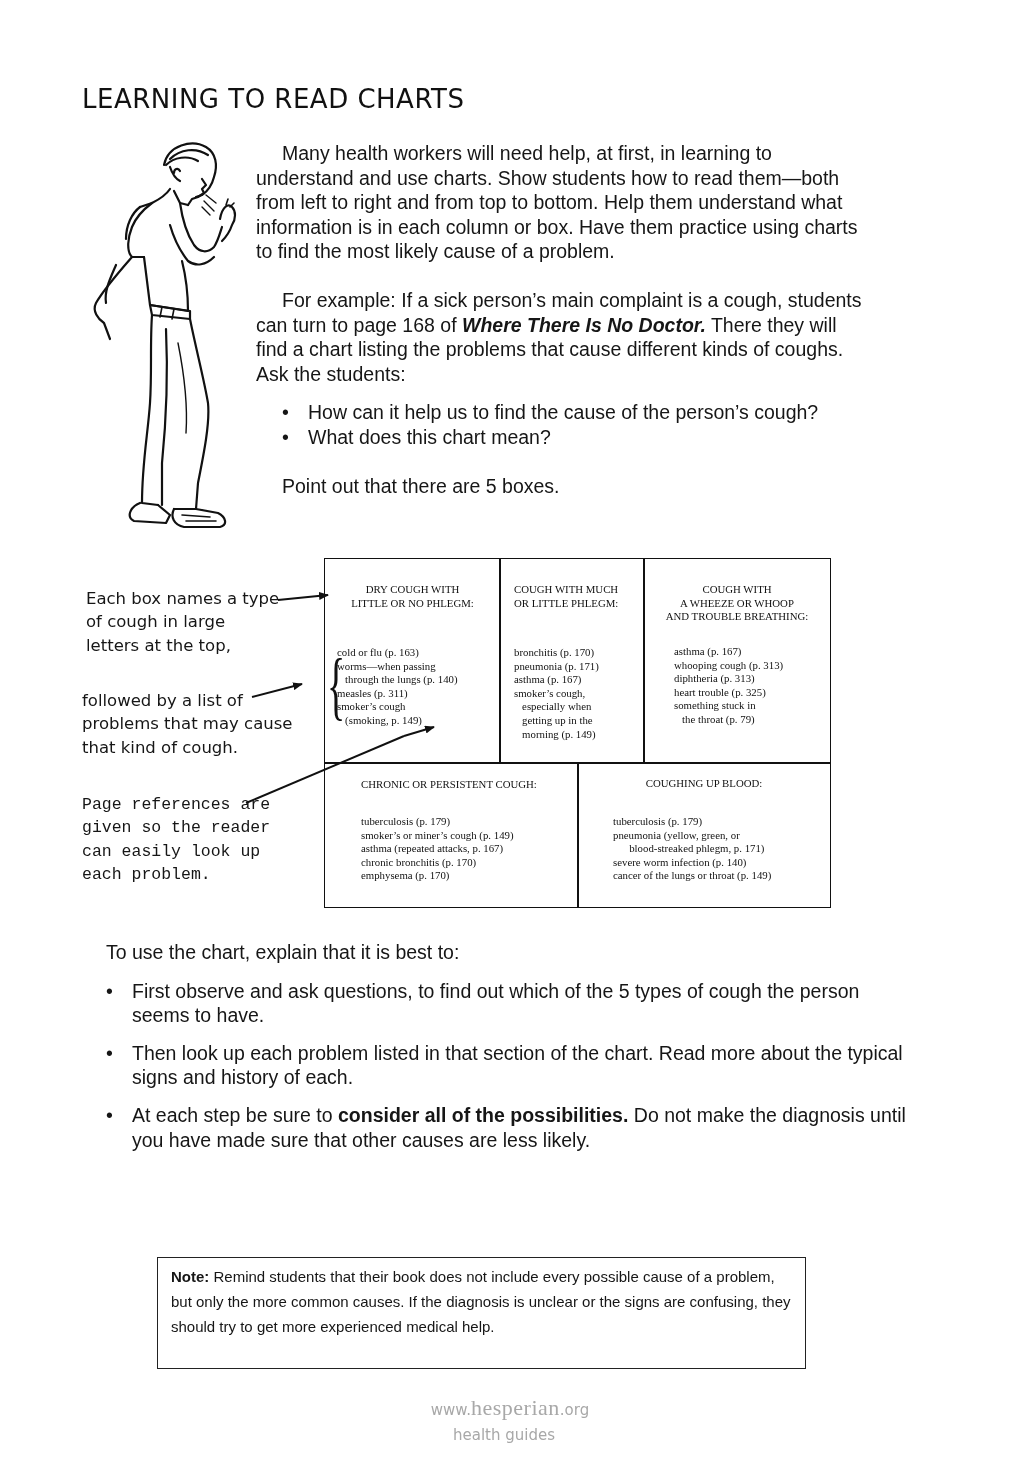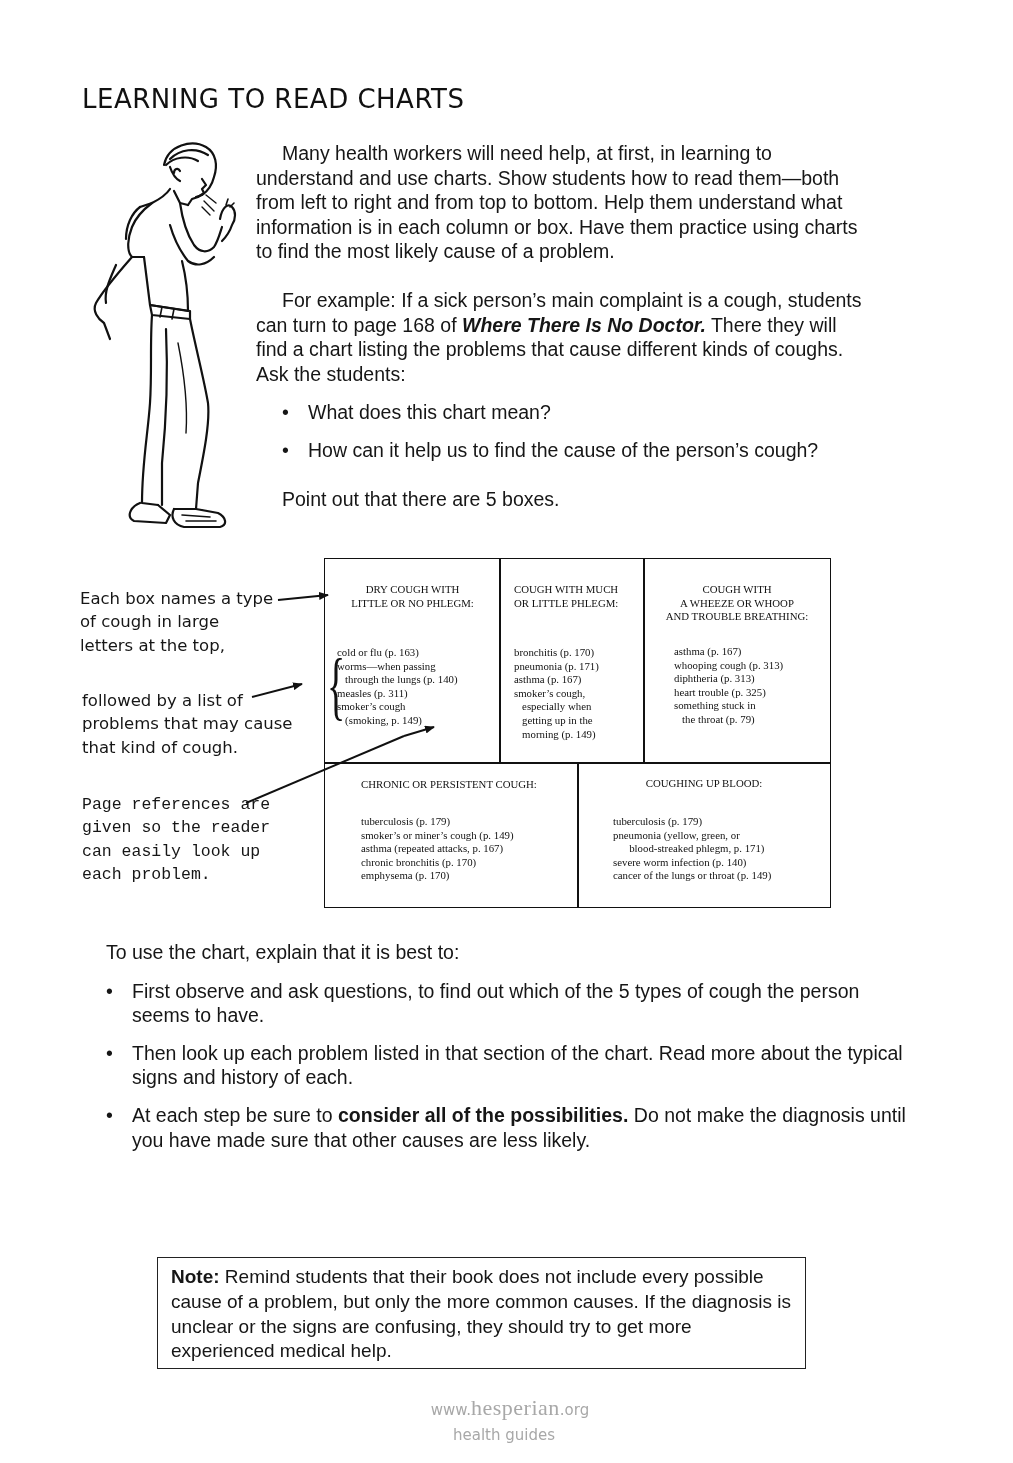--- a/index.html
+++ b/index.html
@@ -36,21 +36,21 @@
     .vline { position: absolute; background: #111; width: 1.5px; }
     .hline { position: absolute; background: #111; height: 1.5px; }
     .callout {
       font-family: "DejaVu Sans", sans-serif; font-size: 16.5px; line-height: 23.3px;
       color: #161616; white-space: pre-line;
     }
     .note {
       left: 157px; top: 1257px; width: 649px; height: 112px;
       border: 1.5px solid #222; box-sizing: border-box;
       padding: 7px 12px 0 13px;
-      font-family: "Liberation Sans", sans-serif; font-size: 19px; line-height: 24.8px; color: #161616;
+      font-family: "Liberation Sans", sans-serif; font-size: 15px; line-height: 24.8px; color: #161616;
     }
     .footer { left: 390px; top: 1395px; width: 240px; text-align: center; color: #a8a8a8; }
     .footer .www { font-family: "DejaVu Sans", sans-serif; font-size: 15px; }
     .footer .brand { font-family: "Liberation Serif", serif; font-size: 22px; letter-spacing: 0.5px; }
     .footer .org { font-family: "DejaVu Sans", sans-serif; font-size: 15px; }
     .footer .sub { position: absolute; left: 63px; top: 31px; font-family: "DejaVu Sans", sans-serif; font-size: 15px; }
     .arrows { left: 0; top: 0; width: 1013px; height: 1463px; pointer-events: none; }
   </style>
 </head>
 <body>
@@ -100,27 +100,27 @@
     <path d="M112 382 L140 384 M116 388 L146 388" stroke-width="1.6"></path>
   </svg>
 </div>
 
 <div class="abs body-text" style="left:256px; top:141px; width:610px;">
   <p class="para indent">Many health workers will need help, at first, in learning to understand and use charts. Show students how to read them—both from left to right and from top to bottom. Help them understand what information is in each column or box. Have them practice using charts to find the most likely cause of a problem.</p>
   <p class="para indent" style="margin-top:24px;">
     <span>For example: If a sick person’s main complaint is a cough, students can turn to page 168 of </span><b><i>Where There Is No Doctor.</i></b><span> There they will find a chart listing the problems that cause different kinds of coughs. Ask the students:</span>
   </p>
   <ul class="bullets" style="margin-top:14px; margin-left:26px;">
+    <li style="margin-top:13px;">How can it help us to find the cause of the person’s cough?</li>
     <li>What does this chart mean?</li>
-    <li style="margin-top:13px;">How can it help us to find the cause of the person’s cough?</li>
   </ul>
   <p class="para" style="margin-top:24px; padding-left:26px;">Point out that there are 5 boxes.</p>
 </div>
 
-<div class="abs callout" style="left:80px; top:587px;">Each box names a type
+<div class="abs callout" style="left:86px; top:587px;">Each box names a type
 of cough in large
 letters at the top,</div>
 <div class="abs callout" style="left:82px; top:689px;">followed by a list of
 problems that may cause
 that kind of cough.</div>
 <div class="abs callout" style="left:82px; top:793px;font-family:Liberation Mono, monospace;">Page references are
 given so the reader
 can easily look up
 each problem.</div>
 

